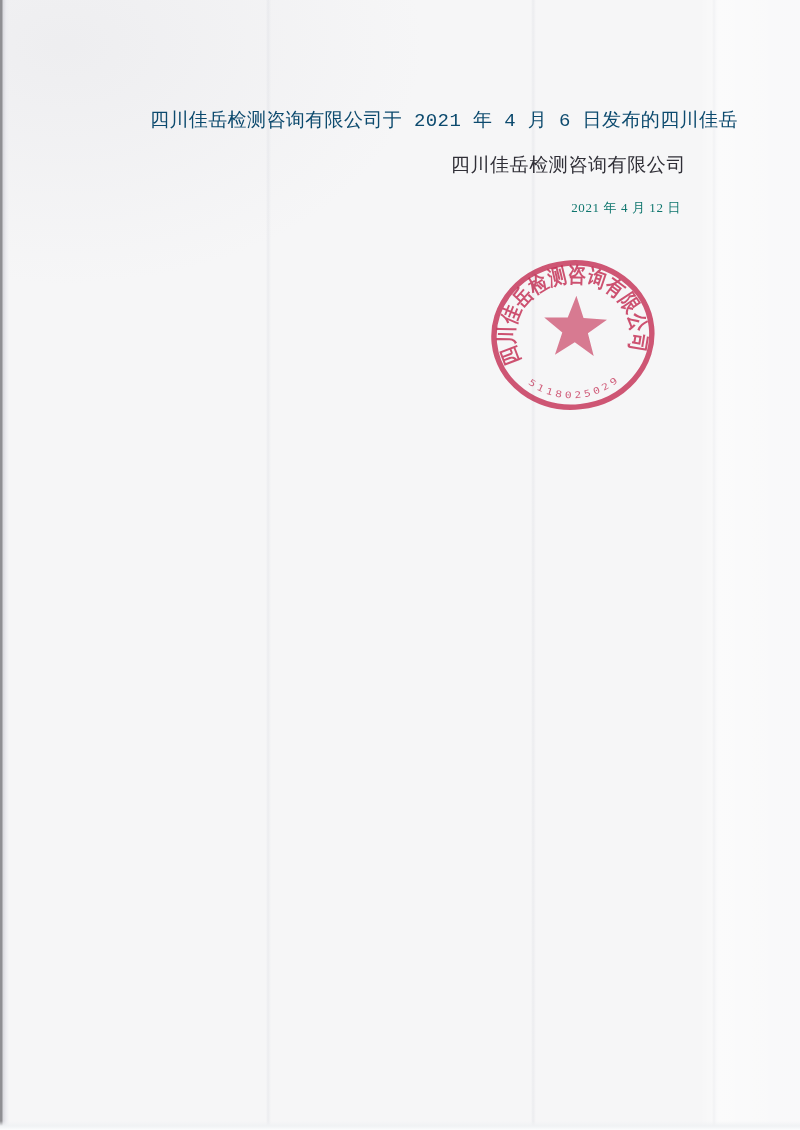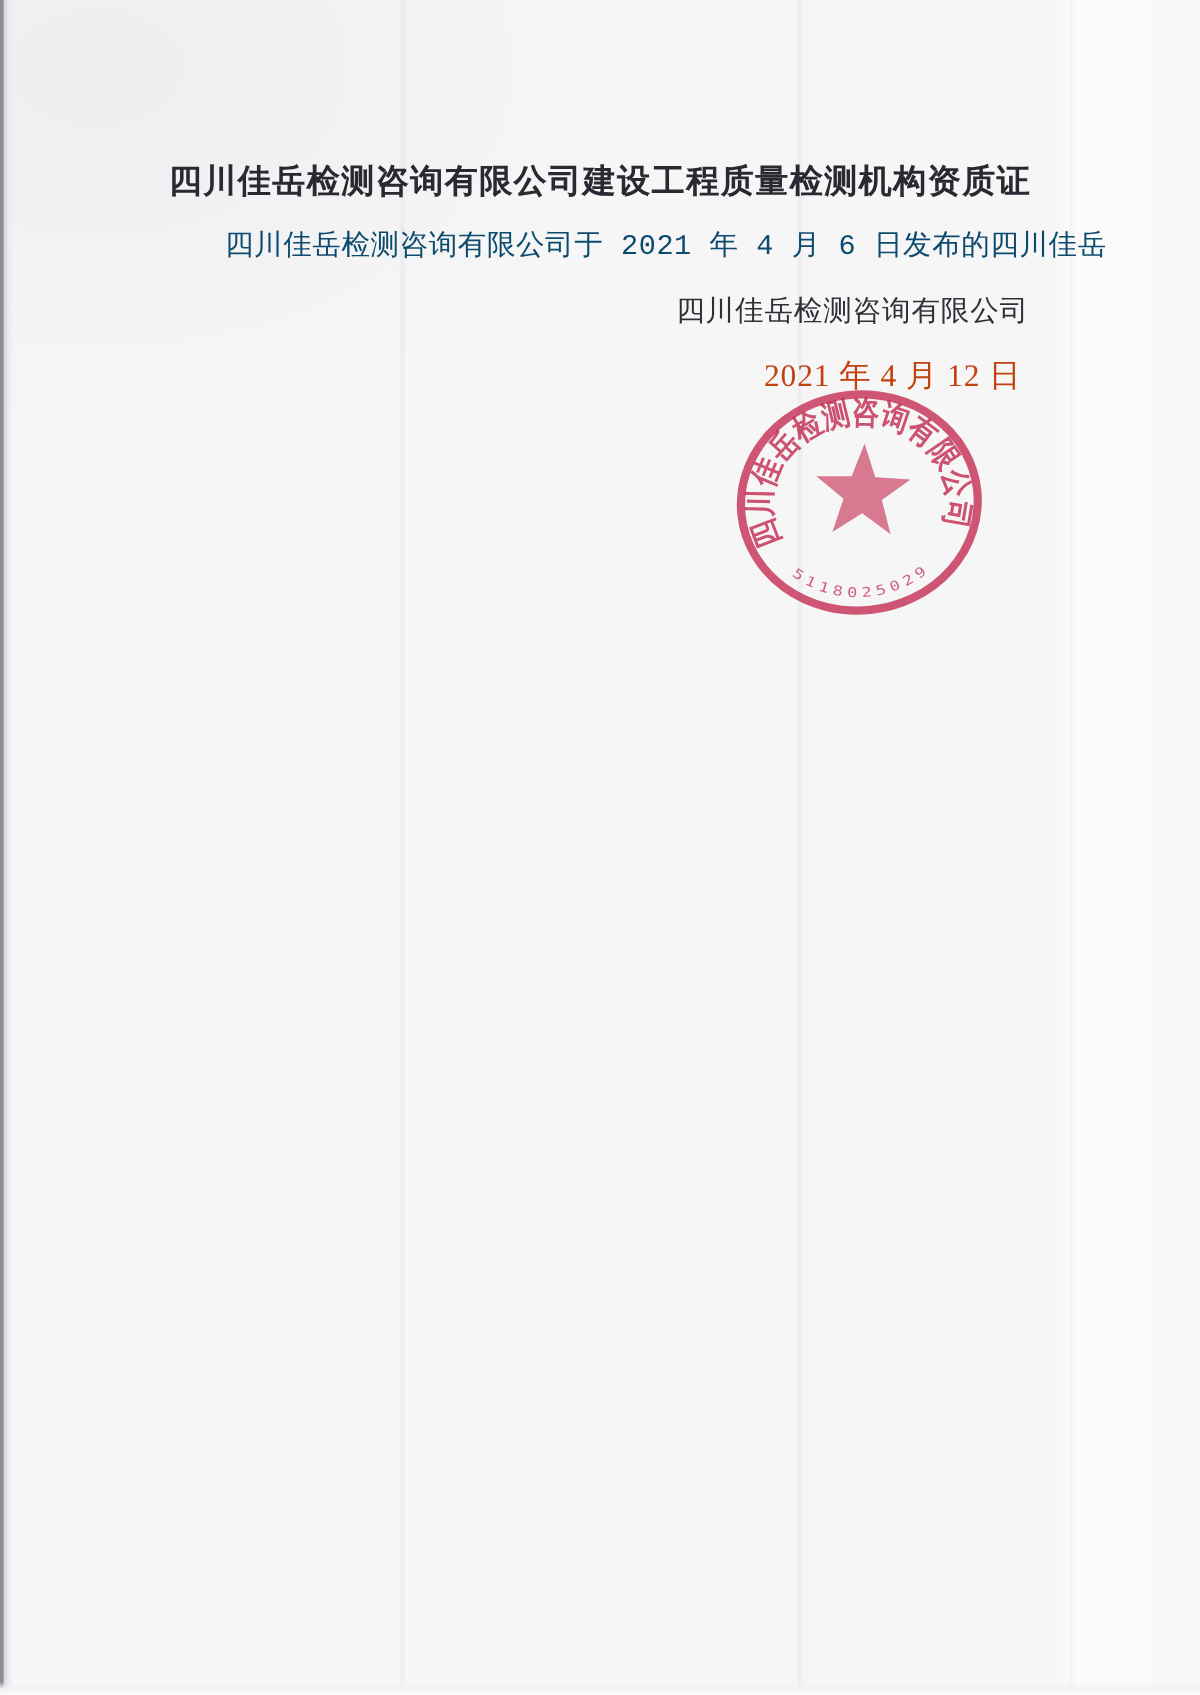--- a/index.html
+++ b/index.html
@@ -63,27 +63,27 @@
   .sig-line {
     font-size: 19px;
     line-height: 43px;
     text-align: right;
     padding-right: 2px;
     letter-spacing: 0.6px;
     white-space: nowrap;
     color: #302f37;
   }
   .date-line {
-    font-size: 21px;
+    font-size: 13px;
     line-height: 43px;
     text-align: right;
     padding-right: 7px;
     letter-spacing: 0.6px;
     white-space: nowrap;
-    color: #c2410c;
+    color: #0f766e;
   }
 
   .seal {
     position: absolute;
     left: 483px;
     top: 250px;
     width: 180px;
     height: 172px;
     transform: rotate(-6deg);
     mix-blend-mode: multiply;
@@ -107,21 +107,20 @@
 </style>
 </head>
 <body>
 
 <div class="page">
 
   <div class="scan-edge-left"></div>
   <div class="scan-edge-bottom"></div>
 
   <div class="text-column">
-    <div class="doc-title">四川佳岳检测咨询有限公司建设工程质量检测机构资质证</div>
     <div class="body-line indent">四川佳岳检测咨询有限公司于 2021 年 4 月 6 日发布的四川佳岳</div>
     <div class="sig-line">四川佳岳检测咨询有限公司</div>
     <div class="date-line">2021 年 4 月 12 日</div>
   </div>
 
   <div class="seal">
     <svg viewBox="0 0 180 172" xmlns="http://www.w3.org/2000/svg" xmlns:xlink="http://www.w3.org/1999/xlink">
       <defs>
         <path id="sealTopArc" d="M 35.7 105.7 A 59 53 0 1 1 144.3 105.7" fill="none"></path>
         <path id="sealBottomArc" d="M 38.7 127.2 A 69 63 0 0 0 141.3 127.2" fill="none"></path>

